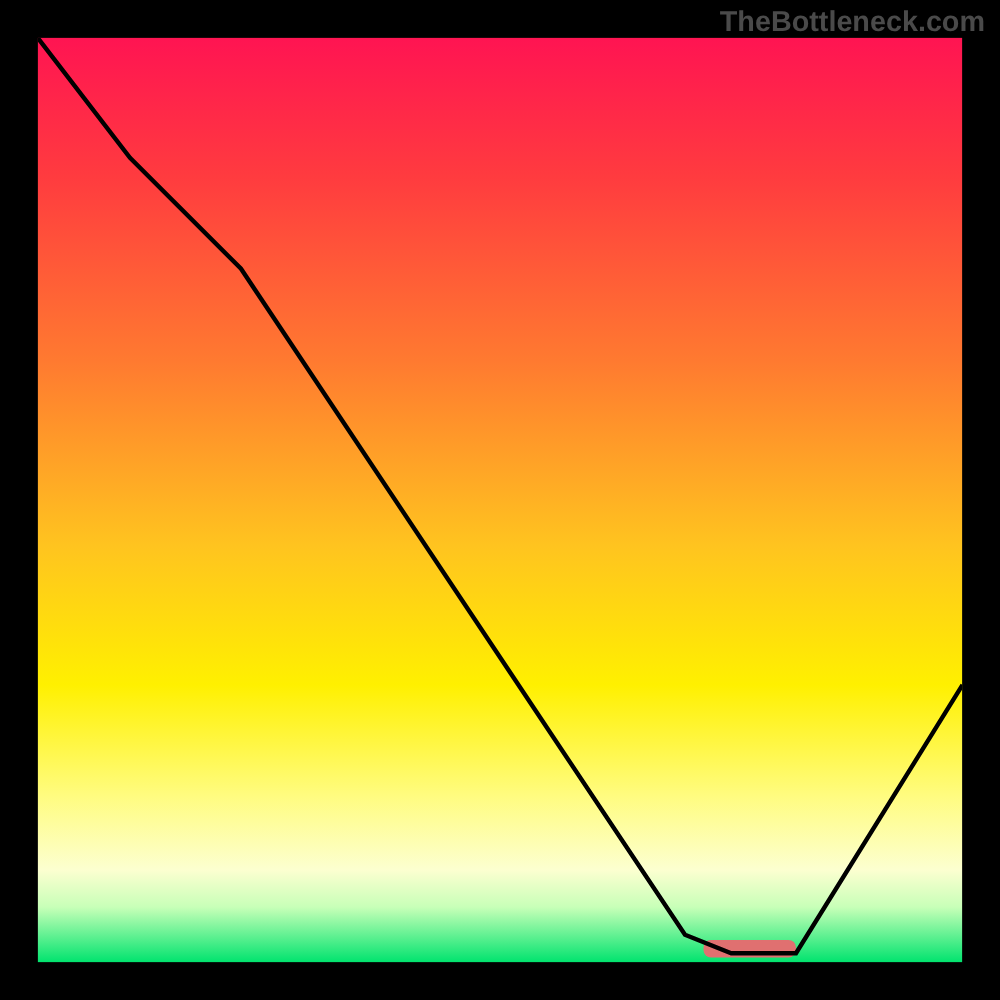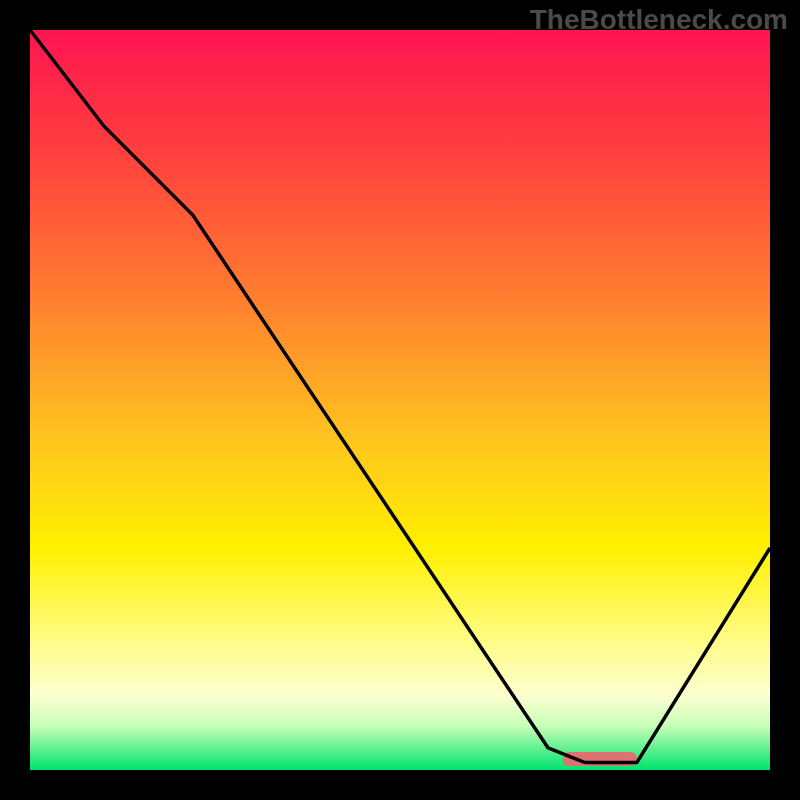--- a/index.html
+++ b/index.html
@@ -9,21 +9,21 @@
     height: 800px;
     background: #000;
     position: relative;
     font-family: Arial, sans-serif;
   }
   .watermark {
     position: absolute;
     top: 4px;
     right: 12px;
     color: #4a4a4a;
-    font-size: 28px;
+    font-size: 23px;
     font-weight: bold;
     z-index: 10;
   }
   .chart-container {
     position: absolute;
     top: 30px;
     left: 30px;
     width: 740px;
     height: 740px;
     overflow: hidden;

